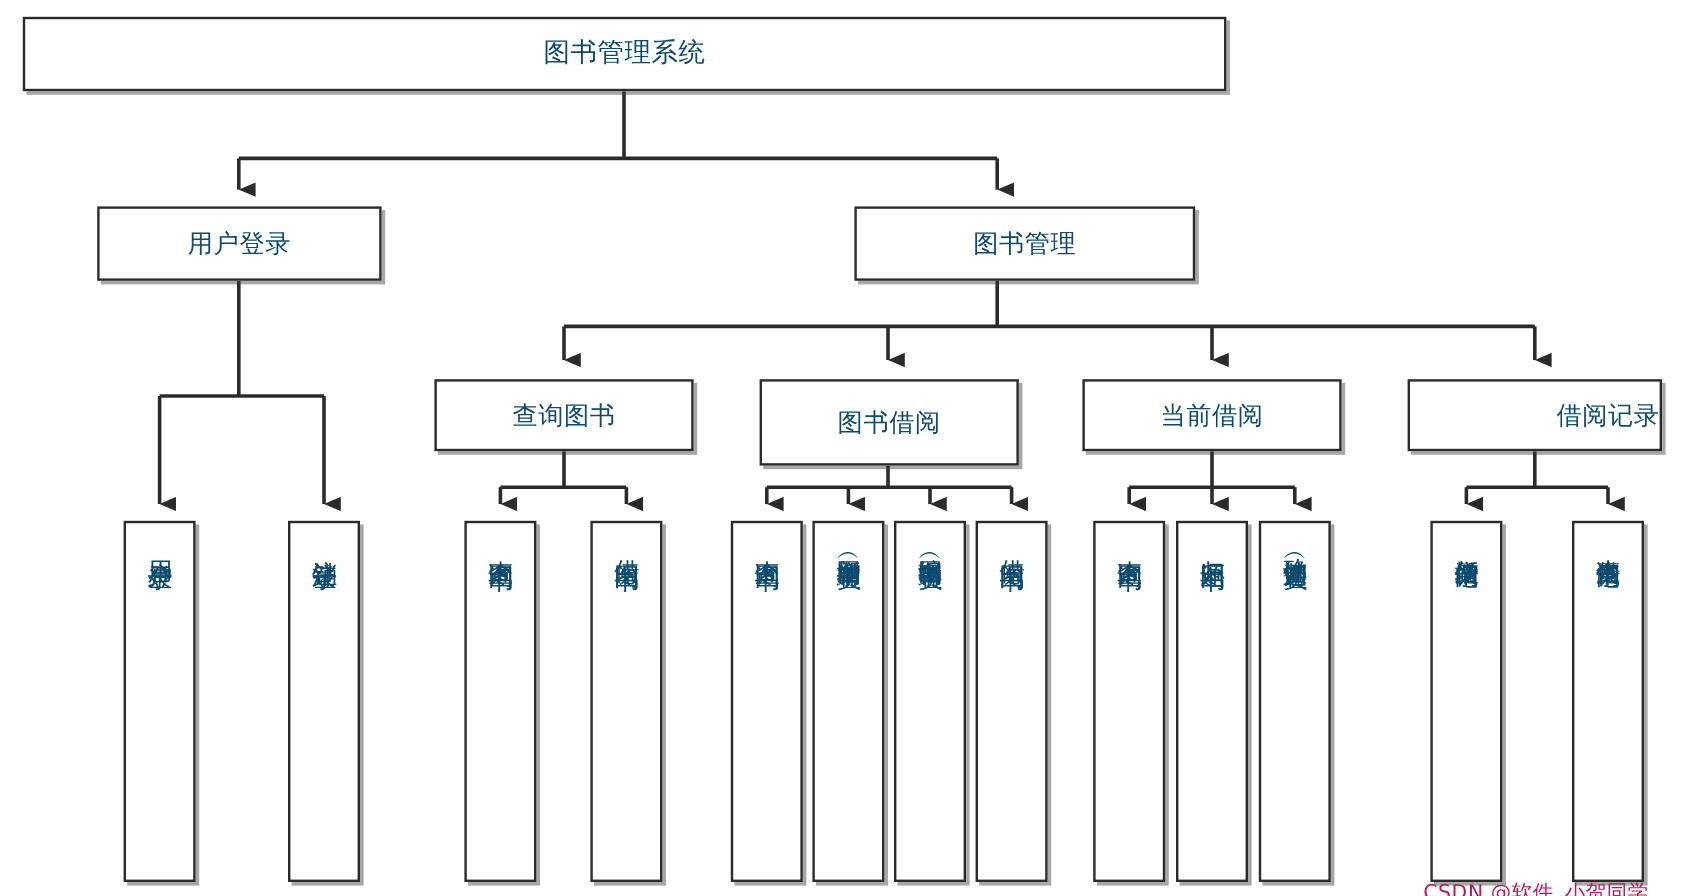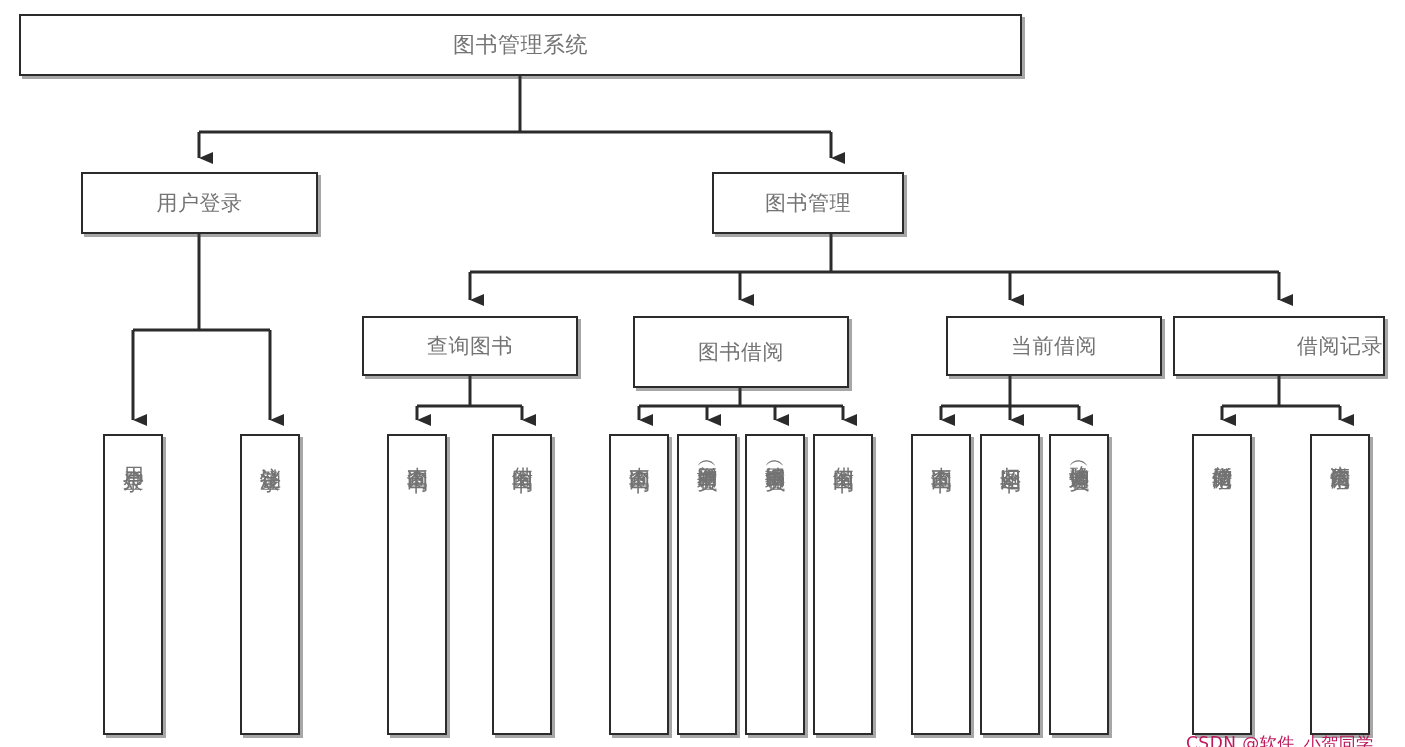--- a/index.html
+++ b/index.html
@@ -31,21 +31,21 @@
     box-sizing: border-box;
     background: #ffffff;
     border: 2px solid #2b2b2b;
     box-shadow: 3px 3px 0 0 rgba(60,60,60,0.45);
     display: flex;
     align-items: center;
     justify-content: center;
     z-index: 2;
   }
   .node-label {
-    color: #737373;
+    color: #0c4a6e;
     text-align: center;
     line-height: 1.18;
     letter-spacing: 0.5px;
     white-space: nowrap;
   }
   .node.horizontal .node-label {
     font-size: 21px;
   }
   .node.title .node-label {
     font-size: 22px;
@@ -134,33 +134,33 @@
   </svg>
 
   <div class="node horizontal title" style="left:19px; top:14px; width:1003px; height:62px;">
     <span class="node-label">图书管理系统</span>
   </div>
 
   <div class="node horizontal" style="left:81px; top:172px; width:237px; height:62px;">
     <span class="node-label">用户登录</span>
   </div>
 
-  <div class="node horizontal" style="left:712px; top:172px; width:192px; height:62px;">
+  <div class="node horizontal" style="left:712px; top:172px; width:284px; height:62px;">
     <span class="node-label">图书管理</span>
   </div>
 
   <div class="node horizontal" style="left:362px; top:316px; width:216px; height:60px;">
     <span class="node-label">查询图书</span>
   </div>
 
   <div class="node horizontal" style="left:633px; top:316px; width:216px; height:72px;">
     <span class="node-label">图书借阅</span>
   </div>
 
-  <div class="node horizontal" style="left:946px; top:316px; width:216px; height:60px;">
+  <div class="node horizontal" style="left:902px; top:316px; width:216px; height:60px;">
     <span class="node-label">当前借阅</span>
   </div>
 
   <div class="node horizontal" style="left:1173px; top:316px; width:212px; height:60px;justify-content:flex-end;">
     <span class="node-label">借阅记录</span>
   </div>
 
   <div class="node vertical" style="left:103px; top:434px; width:60px; height:301px;">
     <span class="node-label">用户登录</span>
   </div>

